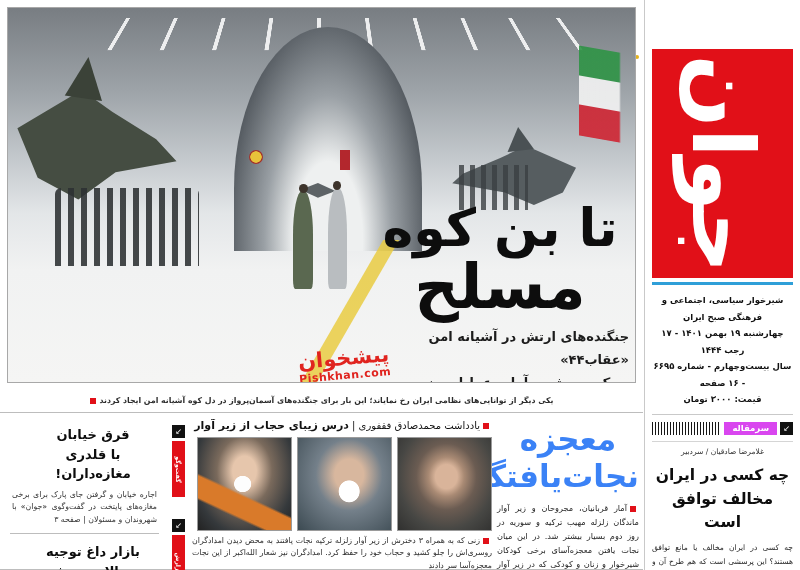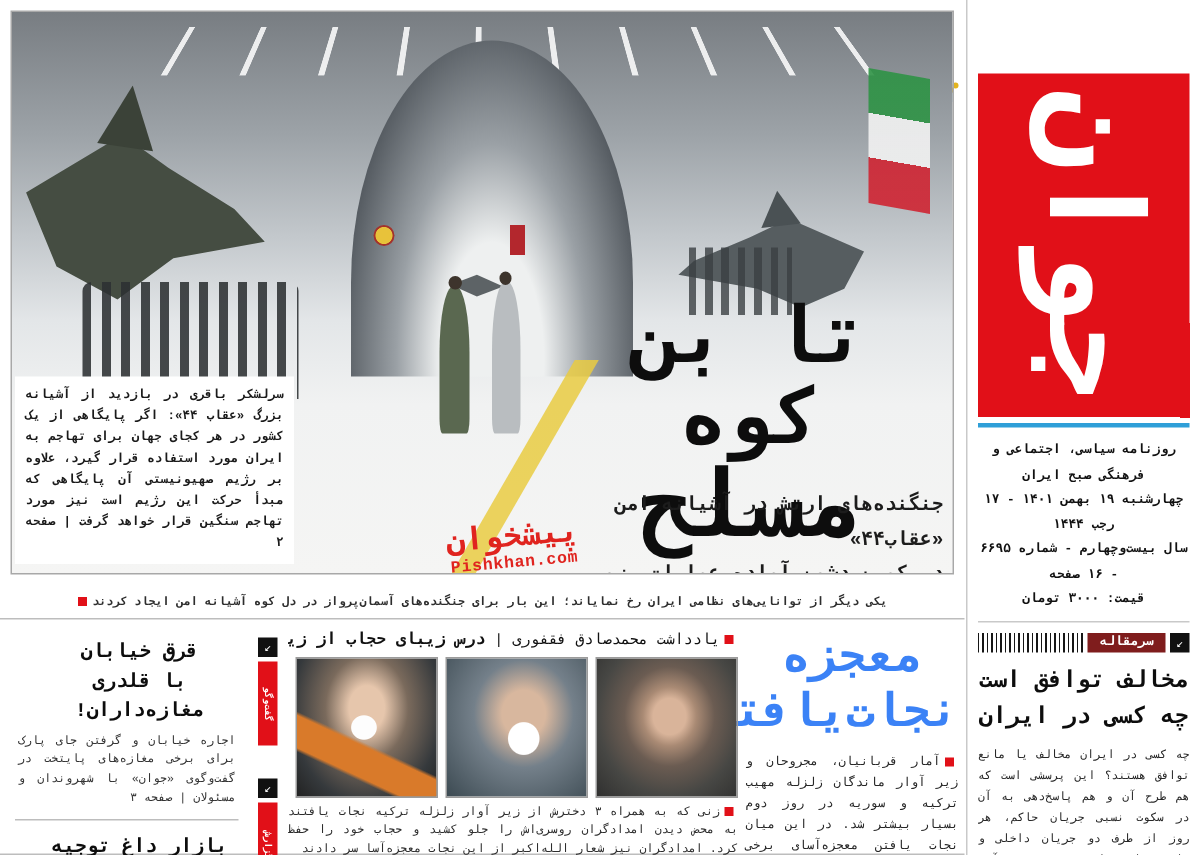--- a/index.html
+++ b/index.html
@@ -1,29 +1,29 @@
 <!DOCTYPE html>
 <html lang="fa" dir="rtl"><head>
 <meta charset="utf-8">
 <style>
   * { margin:0; padding:0; box-sizing:border-box; }
   html,body { background:#e8e8e8; }
   body { font-family:"DejaVu Sans", sans-serif; direction:rtl; }
-  .page { position:relative; width:800px; height:570px; background:#ffffff; margin:0 auto; overflow:hidden;font-family:Liberation Mono, monospace; }
+  .page { position:relative; width:800px; height:570px; background:#ffffff; margin:0 auto; overflow:hidden; }
 
   
   .aside { position:absolute; top:0; right:0; width:156px; height:570px; border-left:1px solid #c9c9c9; padding:0 7px; background:#fff; }
   .logo-box { position:relative; margin-top:49px; height:229px; background:#e11018; overflow:hidden; }
   .logo-word { position:absolute; top:50%; left:50%; transform:translate(-50%,-50%) rotate(90deg); color:#fff; font-size:86px; font-weight:bold; letter-spacing:-6px; line-height:1; }
   .blue-bar { height:3px; background:#2f9fd8; margin-top:4px; }
   .mast-info { margin-top:7px; font-size:8.5px; font-weight:bold; color:#111; text-align:center; line-height:1.95; }
   .hairline { border-top:1px solid #c9c9c9; margin:6px 0 0 0; }
   .lede-tab-row { display:flex; align-items:center; margin-top:7px; gap:3px; }
   .sq-icon { width:13px; height:13px; background:#111; color:#fff; font-size:8px; display:flex; align-items:center; justify-content:center; flex:0 0 auto; }
-  .red-tab { background:#7f1d1d; color:#fff; font-size:8.5px; font-weight:bold; padding:2px 8px 3px; line-height:1; flex:0 0 auto; }
+  .red-tab { background:#d946ef; color:#fff; font-size:8.5px; font-weight:bold; padding:2px 8px 3px; line-height:1; flex:0 0 auto; }
   .barcode { flex:1; height:13px; background:repeating-linear-gradient(90deg,#161616 0 1px,transparent 1px 3px); }
   .byline { margin-top:6px; border-top:1px solid #d5d5d5; padding-top:5px; font-size:7.5px; color:#333; text-align:center; }
   .ed-title { margin-top:8px; font-size:15.5px; font-weight:900; color:#0d0d0d; text-align:center; line-height:1.5; }
   .ed-body { margin-top:7px; font-size:7.6px; color:#262626; text-align:justify; line-height:1.85; height:158px; overflow:hidden; }
 
   
   .main { position:absolute; top:0; left:0; width:643px; height:570px; }
   .ornament { position:absolute; top:54px; right:3px; width:12px; height:16px; }
 
   
@@ -135,21 +135,20 @@
 
       <div class="lead-head">
         <div class="l1">تا بن کوه</div>
         <div class="l2">مسلح</div>
       </div>
       <div class="lead-sub">
         <div>جنگنده‌های ارتش در آشیانه امن «عقاب۴۴»</div>
         <div>در کمین دشمن آماده عملیات رزمی</div>
       </div>
 
-      <div class="photo-caption-box">سرلشکر باقری در بازدید از آشیانه بزرگ «عقاب ۴۴»: اگر پایگاهی از یک کشور در هر کجای جهان برای تهاجم به ایران مورد استفاده قرار گیرد، علاوه بر رژیم صهیونیستی آن پایگاهی که مبدأ حرکت این رژیم است نیز مورد تهاجم سنگین قرار خواهد گرفت | صفحه ۲</div>
 
       <div class="watermark">
         <div class="fa">پیشخوان</div>
         <div class="en">Pishkhan.com</div>
       </div>
     </div>
 
     <div class="credit-line">
       <span>یکی دیگر از توانایی‌های نظامی ایران رخ نمایاند؛ این بار برای جنگنده‌های آسمان‌پرواز در دل کوه آشیانه امن ایجاد کردند</span><span class="red-marker"></span>
     </div>
@@ -216,38 +215,39 @@
     </div>
   </div>
 
   <aside class="aside">
     <div class="logo-box">
       <span class="logo-word">جوان</span>
     </div>
     <div class="blue-bar"></div>
 
     <div class="mast-info">
-      <div>روزنامه سیاسی، اجتماعی و فرهنگی صبح ایران</div>
+      <div>شیرخوار سیاسی، اجتماعی و فرهنگی صبح ایران</div>
       <div>چهارشنبه ۱۹ بهمن ۱۴۰۱ - ۱۷ رجب ۱۴۴۴</div>
       <div>سال بیست‌وچهارم - شماره ۶۶۹۵ - ۱۶ صفحه</div>
       <div>قیمت: ۳۰۰۰ تومان</div>
     </div>
 
     <div class="hairline"></div>
 
     <div class="lede-tab-row">
       <span class="sq-icon">↙</span>
       <span class="red-tab">سرمقاله</span>
       <span class="barcode"></span>
     </div>
 
+    <div class="byline">غلامرضا صادقیان / سردبیر</div>
 
     <div class="ed-title">
+      <div>چه کسی در ایران</div>
       <div>مخالف توافق است</div>
-      <div>چه کسی در ایران</div>
     </div>
 
     <div class="ed-body">
       <p>چه کسی در ایران مخالف یا مانع توافق هستند؟ این پرسشی است که هم طرح آن و هم پاسخ‌دهی به آن در سکوت نسبی جریان حاکم، هر روز از طرف دو جریان داخلی و خارجی پاسخ داده می‌شود و در آن، مسائل را می‌پوشانند یا وارونه نشان می‌دهند. از طرف امریکا همین دیروز خبری منتشر شد که «ایران دائماً پیشنهاد مذاکره مستقیم امریکا را رد می‌کند» و در داخل، دور جدید تلاش جریان اصلاح‌طلب برای رسیدن به قدرت، ظاهراً قرار است با دایرمداری مقوله برجام آغاز شود؛ مثلاً با تبلیغ این ادعا که «جریان حاکم مخالف یا نافی برجام بود اما وقتی به قدرت رسید، برای رسیدن به همان برجام تلاش کرد؛ پس بیایید به ما رأی بدهید که احیاگران واقعی و قطعی برجام هستیم»</p>
 
     </div>
   </aside>
 
 </div>
 

